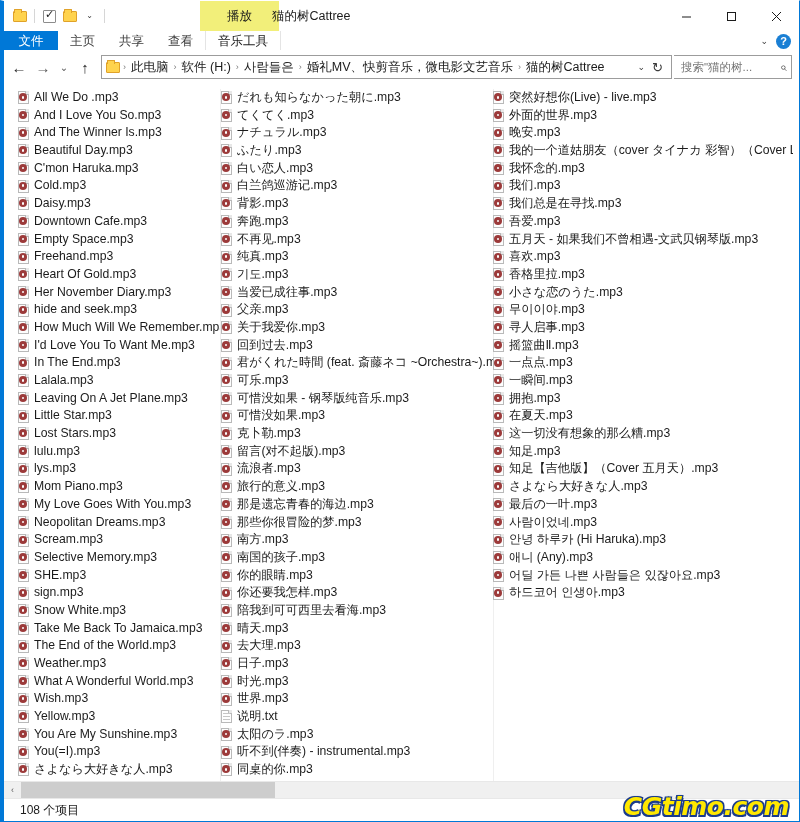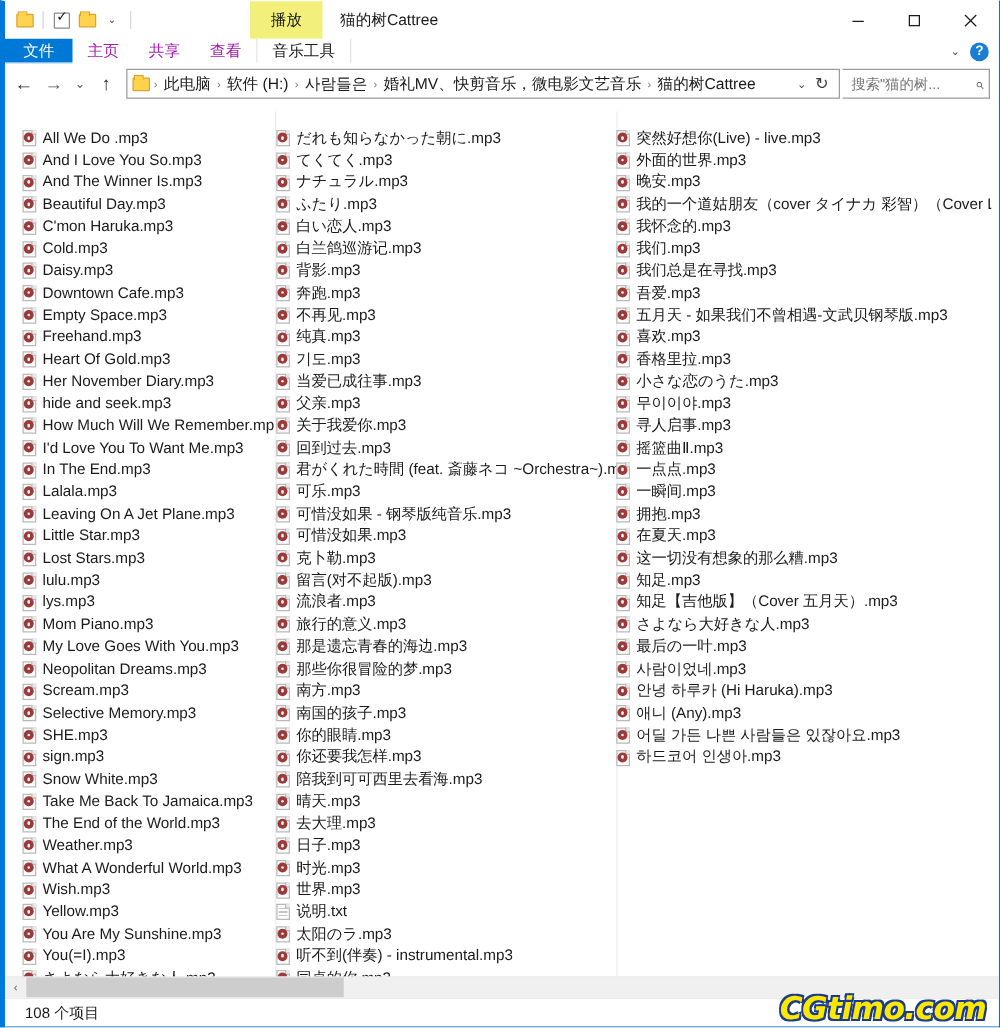--- a/index.html
+++ b/index.html
@@ -43,21 +43,21 @@
     position: relative; border-radius: 1px;
   }
   .chk-glyph::after {
     content: "✓"; position: absolute; left: 1px; top: -3px;
     font-size: 11px; color: #1b1b1b; line-height: 13px;
   }
   .caret-dn { font-size: 8px; color: #3c3c3c; line-height: 1; }
 
   .tb-tools {
     position: absolute; left: 196px; top: 0;
-    width: 58px; height: 30px;
+    width: 79px; height: 30px;
     background: #f2ef7a;
     display: flex; align-items: center; justify-content: center;
     font-size: 12.5px; color: #1b1b1b;
   }
   .tb-title {
     position: absolute; left: 268px; top: 0; height: 30px;
     display: flex; align-items: center;
     font-size: 12.5px; color: #1b1b1b;
   }
   .wincontrols { position: absolute; right: 0; top: 0; display: flex; height: 30px; }
@@ -69,21 +69,21 @@
 
   
   .ribbon {
     height: 20px; flex: 0 0 20px;
     display: flex; align-items: center;
     background: #ffffff;
     position: relative;
   }
   .tab {
     display: flex; align-items: center; justify-content: center;
-    font-size: 12.5px; color: #a21caf;
+    font-size: 12.5px; color: #404040;
     padding: 0 12px; height: 20px; white-space: nowrap;
   }
   .tab.file { background: #0078d7; color: #ffffff; min-width: 54px; }
   .tab.music { color: #1b1b1b; border-left: 1px solid #e4e4e4; border-right: 1px solid #e4e4e4; }
   .ribbon-right { margin-left: auto; display: flex; align-items: center; gap: 8px; padding-right: 8px; }
   .caret-sm { font-size: 9px; color: #3c3c3c; }
   .help-circle {
     width: 15px; height: 15px; border-radius: 50%;
     background: #1a7fd4; color: #fff; font-size: 11px; font-weight: bold;
     display: flex; align-items: center; justify-content: center;
@@ -128,21 +128,21 @@
 
   
   .content {
     flex: 1 1 auto;
     position: relative;
     background: #ffffff;
     overflow: hidden;
     padding: 6px 0 0 14px;
   }
   .cols { display: flex; align-items: flex-start; }
-  .col { display: flex; flex-direction: column; margin-top: 13px; }
+  .col { display: flex; flex-direction: column; }
   .col1 { width: 203px; }
   .col2 { width: 272px; }
   .col3 { width: 300px; }
   .item {
     display: flex; align-items: center;
     height: 17.7px;
     gap: 5px;
     white-space: nowrap;
   }
   .fico {

